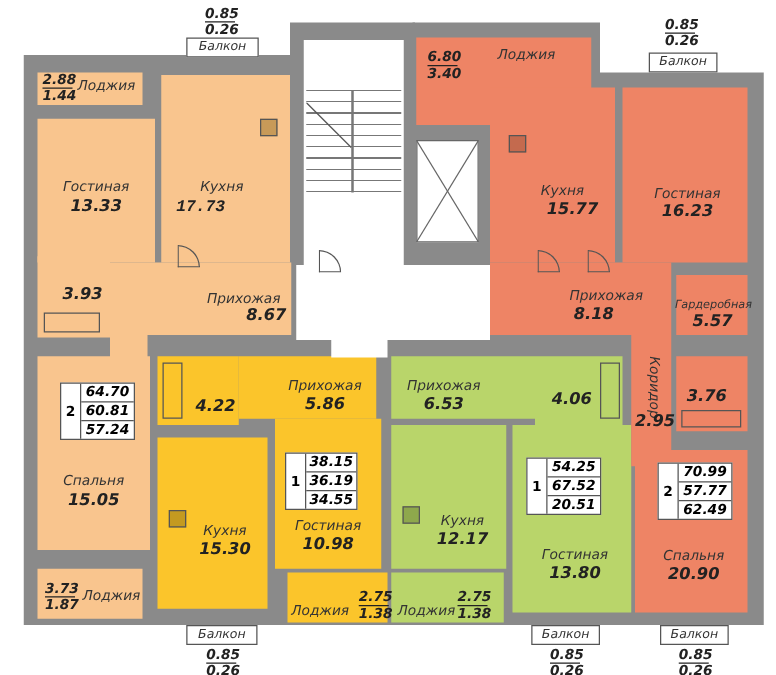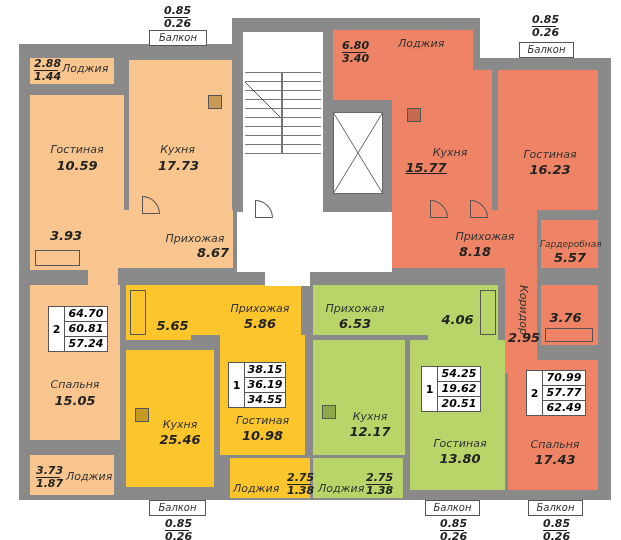--- a/index.html
+++ b/index.html
@@ -102,24 +102,24 @@
 <div class="fix" style="left:480px;top:290px;width:16px;height:45px;"></div>
 <div class="fix" style="left:545px;top:328px;width:48px;height:14px;"></div>
 
 <div class="frac" style="left:34px;top:58px;width:24px;">
   <span class="top">2.88</span>
   <span>1.44</span>
 </div>
 <div class="label" style="left:62px;top:62px;">Лоджия</div>
 
 <div class="label" style="left:30px;top:143px;width:94px;">Гостиная</div>
-<div class="area" style="left:30px;top:158px;width:94px;">10.59</div>
+<div class="area" style="left:30px;top:158px;width:94px;">13.33</div>
 
 <div class="label" style="left:130px;top:143px;width:95px;">Кухня</div>
-<div class="area" style="left:131px;top:158px;width:95px;">17.73</div>
+<div class="area" style="left:113px;top:158px;width:95px;font-family:Liberation Mono, monospace;">17.73</div>
 
 <div class="area" style="left:50px;top:228px;width:30px;">3.93</div>
 
 <div class="label" style="left:155px;top:232px;width:80px;">Прихожая</div>
 <div class="area" style="left:173px;top:245px;width:80px;">8.67</div>
 
 <div class="info" style="left:48px;top:306px;width:60px;height:46px;">
   <div class="rooms">2</div>
   <div class="v">64.70</div>
   <div class="v">60.81</div>
@@ -128,74 +128,74 @@
 
 <div class="label" style="left:30px;top:378px;width:90px;">Спальня</div>
 <div class="area" style="left:30px;top:393px;width:90px;">15.05</div>
 
 <div class="frac" style="left:36px;top:465px;width:24px;">
   <span class="top">3.73</span>
   <span>1.87</span>
 </div>
 <div class="label" style="left:66px;top:470px;">Лоджия</div>
 
-<div class="area" style="left:155px;top:318px;width:35px;">5.65</div>
+<div class="area" style="left:155px;top:318px;width:35px;">4.22</div>
 <div class="label" style="left:225px;top:302px;width:70px;">Прихожая</div>
 <div class="area" style="left:225px;top:316px;width:70px;">5.86</div>
 
 <div class="info" style="left:228px;top:362px;width:58px;height:46px;">
   <div class="rooms">1</div>
   <div class="v">38.15</div>
   <div class="v">36.19</div>
   <div class="v">34.55</div>
 </div>
 
 <div class="label" style="left:150px;top:418px;width:60px;">Кухня</div>
-<div class="area" style="left:150px;top:432px;width:60px;">25.46</div>
+<div class="area" style="left:150px;top:432px;width:60px;">15.30</div>
 
 <div class="label" style="left:225px;top:414px;width:75px;">Гостиная</div>
 <div class="area" style="left:225px;top:428px;width:75px;">10.98</div>
 
 <div class="label" style="left:233px;top:482px;">Лоджия</div>
 <div class="frac" style="left:287px;top:472px;width:24px;">
   <span class="top">2.75</span>
   <span>1.38</span>
 </div>
 
 <div class="label" style="left:320px;top:302px;width:70px;">Прихожая</div>
 <div class="area" style="left:320px;top:316px;width:70px;">6.53</div>
 <div class="area" style="left:440px;top:312px;width:35px;">4.06</div>
 
 <div class="label" style="left:340px;top:410px;width:60px;">Кухня</div>
 <div class="area" style="left:340px;top:424px;width:60px;">12.17</div>
 
 <div class="info" style="left:421px;top:366px;width:60px;height:46px;">
   <div class="rooms">1</div>
   <div class="v">54.25</div>
-  <div class="v">19.62</div>
+  <div class="v">67.52</div>
   <div class="v">20.51</div>
 </div>
 
 <div class="label" style="left:415px;top:437px;width:90px;">Гостиная</div>
 <div class="area" style="left:415px;top:451px;width:90px;">13.80</div>
 
 <div class="label" style="left:318px;top:482px;">Лоджия</div>
 <div class="frac" style="left:366px;top:472px;width:24px;">
   <span class="top">2.75</span>
   <span>1.38</span>
 </div>
 
 <div class="frac" style="left:342px;top:40px;width:24px;">
   <span class="top">6.80</span>
   <span>3.40</span>
 </div>
 <div class="label" style="left:398px;top:37px;">Лоджия</div>
 
 <div class="label" style="left:420px;top:146px;width:60px;">Кухня</div>
-<div class="area" style="left:396px;top:160px;width:60px;text-decoration:underline;">15.77</div>
+<div class="area" style="left:428px;top:160px;width:60px;">15.77</div>
 
 <div class="label" style="left:510px;top:148px;width:80px;">Гостиная</div>
 <div class="area" style="left:510px;top:162px;width:80px;">16.23</div>
 
 <div class="label" style="left:455px;top:230px;width:60px;">Прихожая</div>
 <div class="area" style="left:455px;top:244px;width:40px;">8.18</div>
 
 <div class="label" style="left:540px;top:238px;font-size:9px;width:60px;">Гардеробная</div>
 <div class="area" style="left:545px;top:250px;width:50px;">5.57</div>
 
@@ -205,21 +205,21 @@
 <div class="area" style="left:548px;top:310px;width:35px;">3.76</div>
 
 <div class="info" style="left:526px;top:370px;width:60px;height:46px;">
   <div class="rooms">2</div>
   <div class="v">70.99</div>
   <div class="v">57.77</div>
   <div class="v">62.49</div>
 </div>
 
 <div class="label" style="left:510px;top:438px;width:90px;">Спальня</div>
-<div class="area" style="left:510px;top:452px;width:90px;">17.43</div>
+<div class="area" style="left:510px;top:452px;width:90px;">20.90</div>
 
 <div class="frac" style="left:164px;top:5px;width:24px;">
   <span class="top">0.85</span>
   <span>0.26</span>
 </div>
 <div class="balk-box" style="left:149px;top:30px;width:58px;">Балкон</div>
 
 <div class="frac" style="left:532px;top:14px;width:24px;">
   <span class="top">0.85</span>
   <span>0.26</span>

